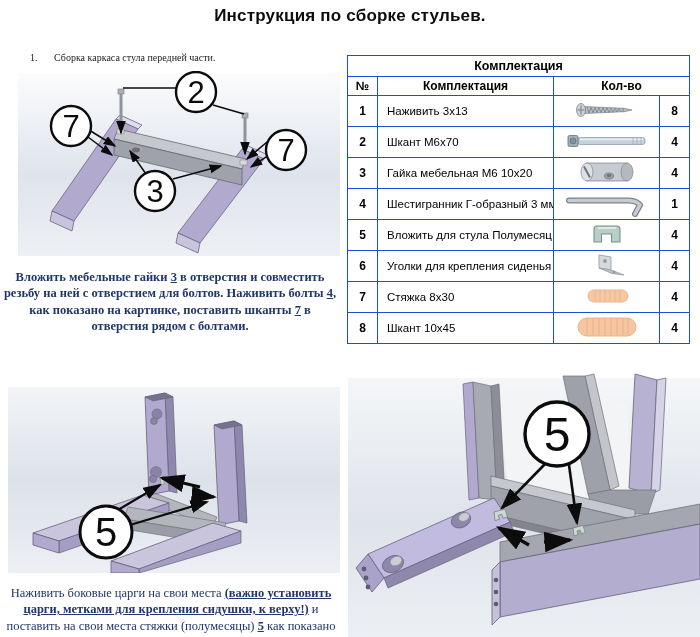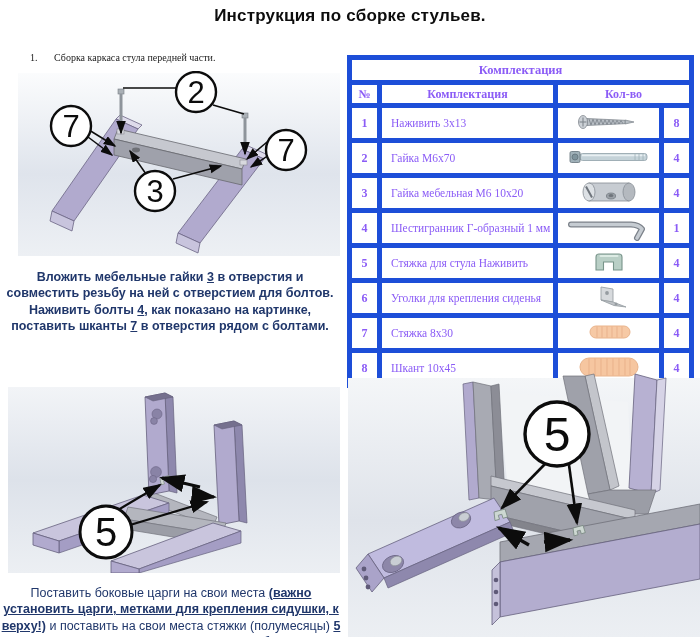--- a/index.html
+++ b/index.html
@@ -11,35 +11,35 @@
     position:absolute;left:0;top:6px;width:700px;text-align:center;
     font-size:17px;font-weight:bold;color:#0d0d0d;letter-spacing:.2px;
   }
   .step1{
     position:absolute;left:30px;top:52px;width:310px;
     font-family:"Liberation Serif",serif;font-size:10px;color:#1a1a1a;
   }
   .step1 .n{display:inline-block;width:24px;}
   .diag{position:absolute;display:block;}
   .para{
-    position:absolute;font-family:Liberation Sans, sans-serif;font-size:12.5px;
+    position:absolute;font-family:Liberation Serif, serif;font-size:12.5px;
     line-height:1.33;text-align:center;color:#20376b;
   }
   .para1{left:1px;top:256px;width:338px;font-weight:bold;}
   .para2{left:0;top:572px;width:342px;}
   .ref{font-weight:bold;text-decoration:underline;}
   .em{font-weight:bold;text-decoration:underline;}
   
   .parts{
     position:absolute;left:347px;top:55px;width:342px;
     border-collapse:collapse;table-layout:fixed;
   }
   .parts td{
-    border:5px solid #1d4ed8;font-size:11.5px;color:#8b5cf6;
-    padding:0 0 0 0;vertical-align:middle;overflow:hidden;white-space:nowrap;font-family:Liberation Serif, serif;
+    border:1px solid #1d4ed8;font-size:11.5px;color:#000000;
+    padding:0 0 0 0;vertical-align:middle;overflow:hidden;white-space:nowrap;
   }
   .parts .cap{height:20px;text-align:center;font-weight:bold;font-size:12.5px;}
   .parts .hdr td{height:18px;text-align:center;font-weight:bold;font-size:12px;}
   .parts .row td{height:30px;}
   .parts .c-num{text-align:center;font-weight:bold;font-size:12px;}
   .parts .c-name{padding-left:9px;}
   .parts .c-icon{text-align:center;}
   .parts .c-qty{text-align:center;font-weight:bold;font-size:12px;}
 </style>
 </head>
@@ -153,21 +153,21 @@
         <path d="M30,11 L32,17 L34,11.2 L36,16.8 L38,11.4 L40,16.7 L42,11.6 L44,16.6 L46,11.8 L48,16.5 L50,12 L52,16.4 L54,12.1 L56,16.2 L58,12.3 L60,16 L62,12.5 L64,15.8" fill="none" stroke="#80878e" stroke-width="0.9"></path>
         <ellipse cx="24" cy="14" rx="4.5" ry="6.5" fill="#ccd1d6" stroke="#80878e" stroke-width="0.8"></ellipse>
         <line x1="24" y1="9.5" x2="24" y2="18.5" stroke="#80878e" stroke-width="1.1"></line>
         <line x1="20.5" y1="14" x2="27.5" y2="14" stroke="#80878e" stroke-width="1.1"></line>
       </svg></td>
       <td class="c-qty">8</td>
     </tr>
 
     <tr class="row">
       <td class="c-num">2</td>
-      <td class="c-name">Гайка  М6х70</td>
+      <td class="c-name">Шкант  М6х70</td>
       <td class="c-icon"><svg width="100" height="28" viewBox="0 0 100 28">
         <rect x="21" y="10.5" width="67" height="7" rx="2.5" fill="#c4d2d8" stroke="#8fa0a8" stroke-width="0.8"></rect>
         <line x1="23" y1="12.4" x2="86" y2="12.4" stroke="#e8eff2" stroke-width="1.6"></line>
         <line x1="76" y1="11" x2="76" y2="17" stroke="#9fb0b8" stroke-width="0.8"></line>
         <line x1="80" y1="11" x2="80" y2="17" stroke="#9fb0b8" stroke-width="0.8"></line>
         <line x1="84" y1="11" x2="84" y2="17" stroke="#9fb0b8" stroke-width="0.8"></line>
         <rect x="11" y="8.5" width="10" height="11" rx="1.5" fill="#9fb0b8" stroke="#6f7d85" stroke-width="0.9"></rect>
         <circle cx="16" cy="14" r="3" fill="#7e939c" stroke="#5f6d75" stroke-width="0.7"></circle>
       </svg></td>
       <td class="c-qty">4</td>
@@ -182,31 +182,31 @@
         <ellipse cx="30" cy="14" rx="6" ry="9" fill="#dde1e5" stroke="#878d94" stroke-width="0.8"></ellipse>
         <line x1="27" y1="8.5" x2="33" y2="19.5" stroke="#6f757c" stroke-width="2"></line>
         <ellipse cx="52" cy="18" rx="4.6" ry="3" fill="#9aa0a7" stroke="#6f757c" stroke-width="0.7"></ellipse>
         <ellipse cx="52" cy="17.6" rx="2.4" ry="1.5" fill="#6f757c"></ellipse>
       </svg></td>
       <td class="c-qty">4</td>
     </tr>
 
     <tr class="row">
       <td class="c-num">4</td>
-      <td class="c-name">Шестигранник Г-образный 1 мм</td>
+      <td class="c-name">Шестигранник Г-образный 3 мм</td>
       <td class="c-icon"><svg width="100" height="28" viewBox="0 0 100 28">
         <path d="M12,11.5 L72,11.5 Q80,12 83,16 L78,25" fill="none" stroke="#7c828a" stroke-width="6" stroke-linecap="round" stroke-linejoin="round"></path>
         <path d="M12,11.5 L72,11.5 Q80,12 83,16 L78,25" fill="none" stroke="#c6ccd2" stroke-width="3.6" stroke-linecap="round" stroke-linejoin="round"></path>
       </svg></td>
       <td class="c-qty">1</td>
     </tr>
 
     <tr class="row">
       <td class="c-num">5</td>
-      <td class="c-name">Стяжка для стула Наживить</td>
+      <td class="c-name">Вложить для стула Полумесяц</td>
       <td class="c-icon"><svg width="100" height="28" viewBox="0 0 100 28">
         <path d="M40,6 h20 a3,3 0 0 1 3,3 v13 h-8.5 v-8 h-10 v8 H37 V9 a3,3 0 0 1 3,-3 z" fill="#b9cfc6" stroke="#78948a" stroke-width="1.1"></path>
         <path d="M41.5,8 h17" stroke="#dcebe4" stroke-width="2" stroke-linecap="round"></path>
       </svg></td>
       <td class="c-qty">4</td>
     </tr>
 
     <tr class="row">
       <td class="c-num">6</td>
       <td class="c-name">Уголки для крепления сиденья</td>
@@ -311,21 +311,21 @@
     <line x1="186" y1="112" x2="206" y2="114" stroke="#0c0c0c" stroke-width="3" marker-end="url(#ah2)"></line>
     <line x1="110" y1="127" x2="152" y2="102" stroke="#0c0c0c" stroke-width="2.2" marker-end="url(#ah2)"></line>
     <line x1="122" y1="142" x2="199" y2="119" stroke="#0c0c0c" stroke-width="2.2" marker-end="url(#ah2)"></line>
 
     <g>
       <circle cx="98" cy="149" r="26" fill="#ffffff" stroke="#0c0c0c" stroke-width="3"></circle>
       <text x="98" y="163" text-anchor="middle" font-family="Liberation Sans, sans-serif" font-size="40" fill="#0c0c0c">5</text>
     </g>
   </svg>
 
-  <p class="para para2"><span>Поставить боковые царги на свои места </span><span class="em">(важно установить царги, метками для крепления сидушки, к верху!)</span><span> и поставить на свои места стяжки (полумесяцы) </span><span class="ref">5</span><span> как показано на картинке и подтянуть болты.</span></p>
+  <p class="para para2"><span>Наживить боковые царги на свои места </span><span class="em">(важно установить царги, метками для крепления сидушки, к верху!)</span><span> и поставить на свои места стяжки (полумесяцы) </span><span class="ref">5</span><span> как показано на картинке и подтянуть болты.</span></p>
 
   <svg class="diag" style="left:348px;top:372px;" width="352" height="265" viewBox="0 0 352 265">
     <defs>
       <linearGradient id="bg3" x1="0" y1="0" x2="0" y2="1">
         <stop offset="0" stop-color="#f4f6f8"></stop>
           <stop offset="0.55" stop-color="#dfe3ea"></stop>
           <stop offset="1" stop-color="#eceff3"></stop>
       </linearGradient>
       <marker id="ah3" markerWidth="9" markerHeight="7" refX="7.5" refY="3" orient="auto">
         <path d="M0,0 L8.5,3 L0,6 z" fill="#0c0c0c"></path>

